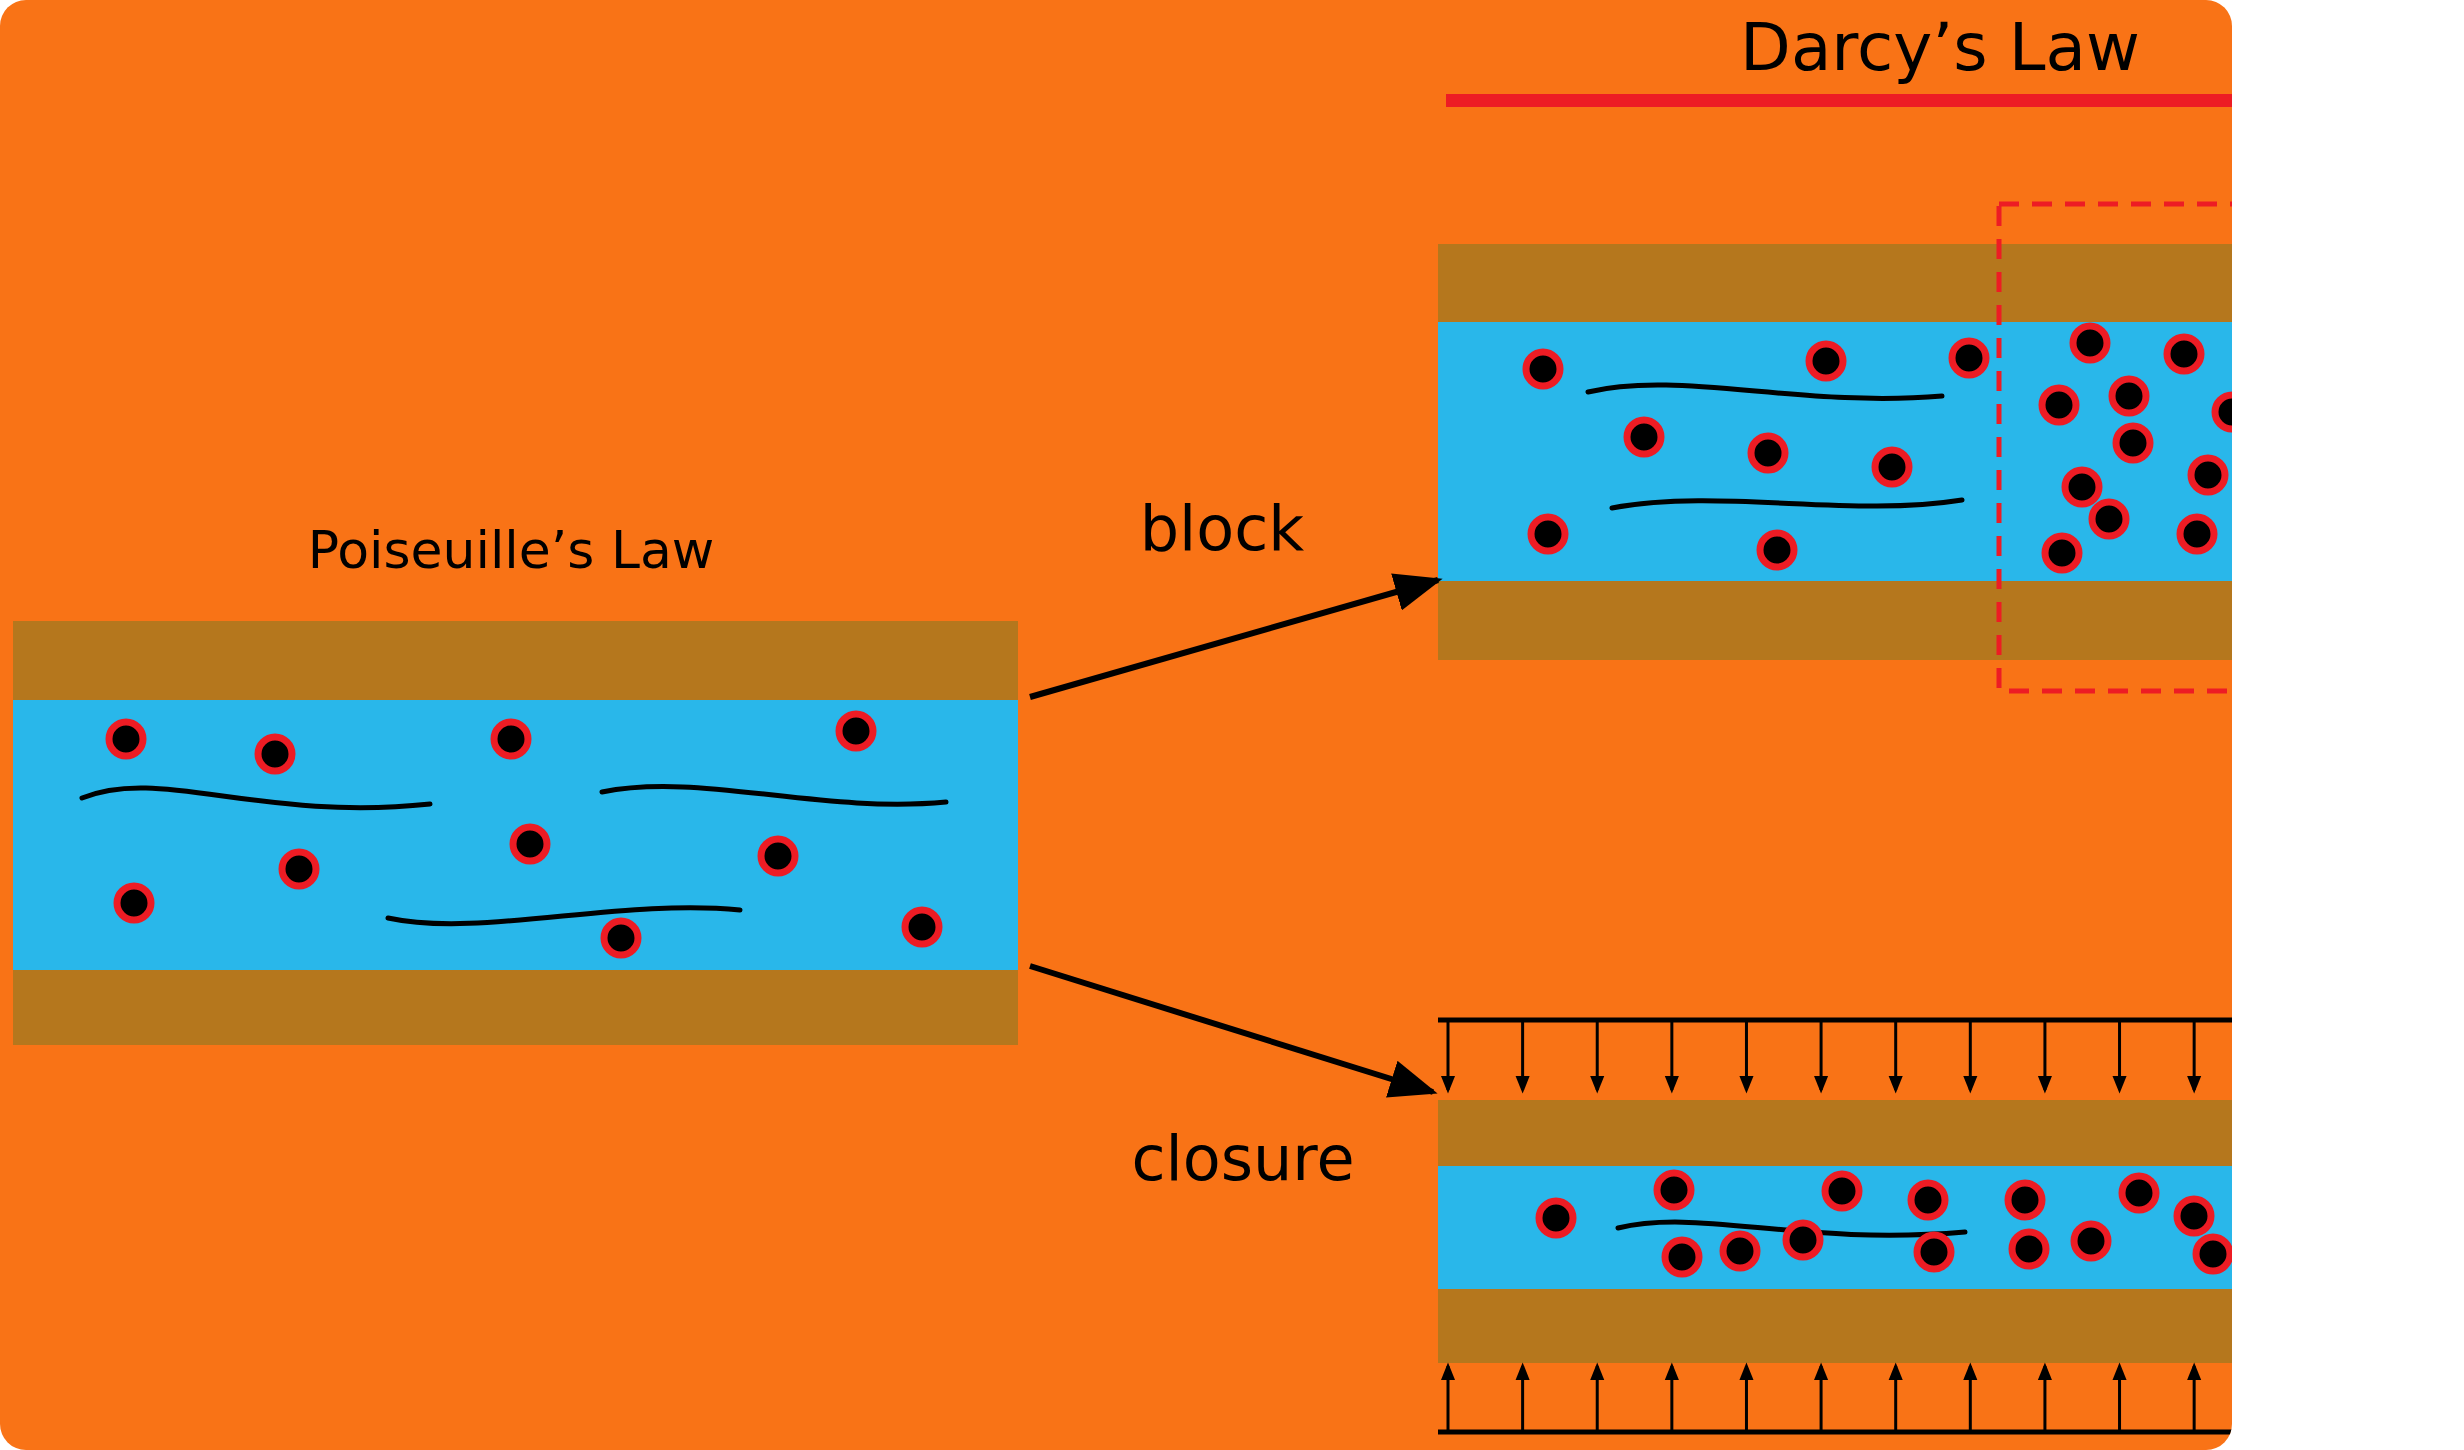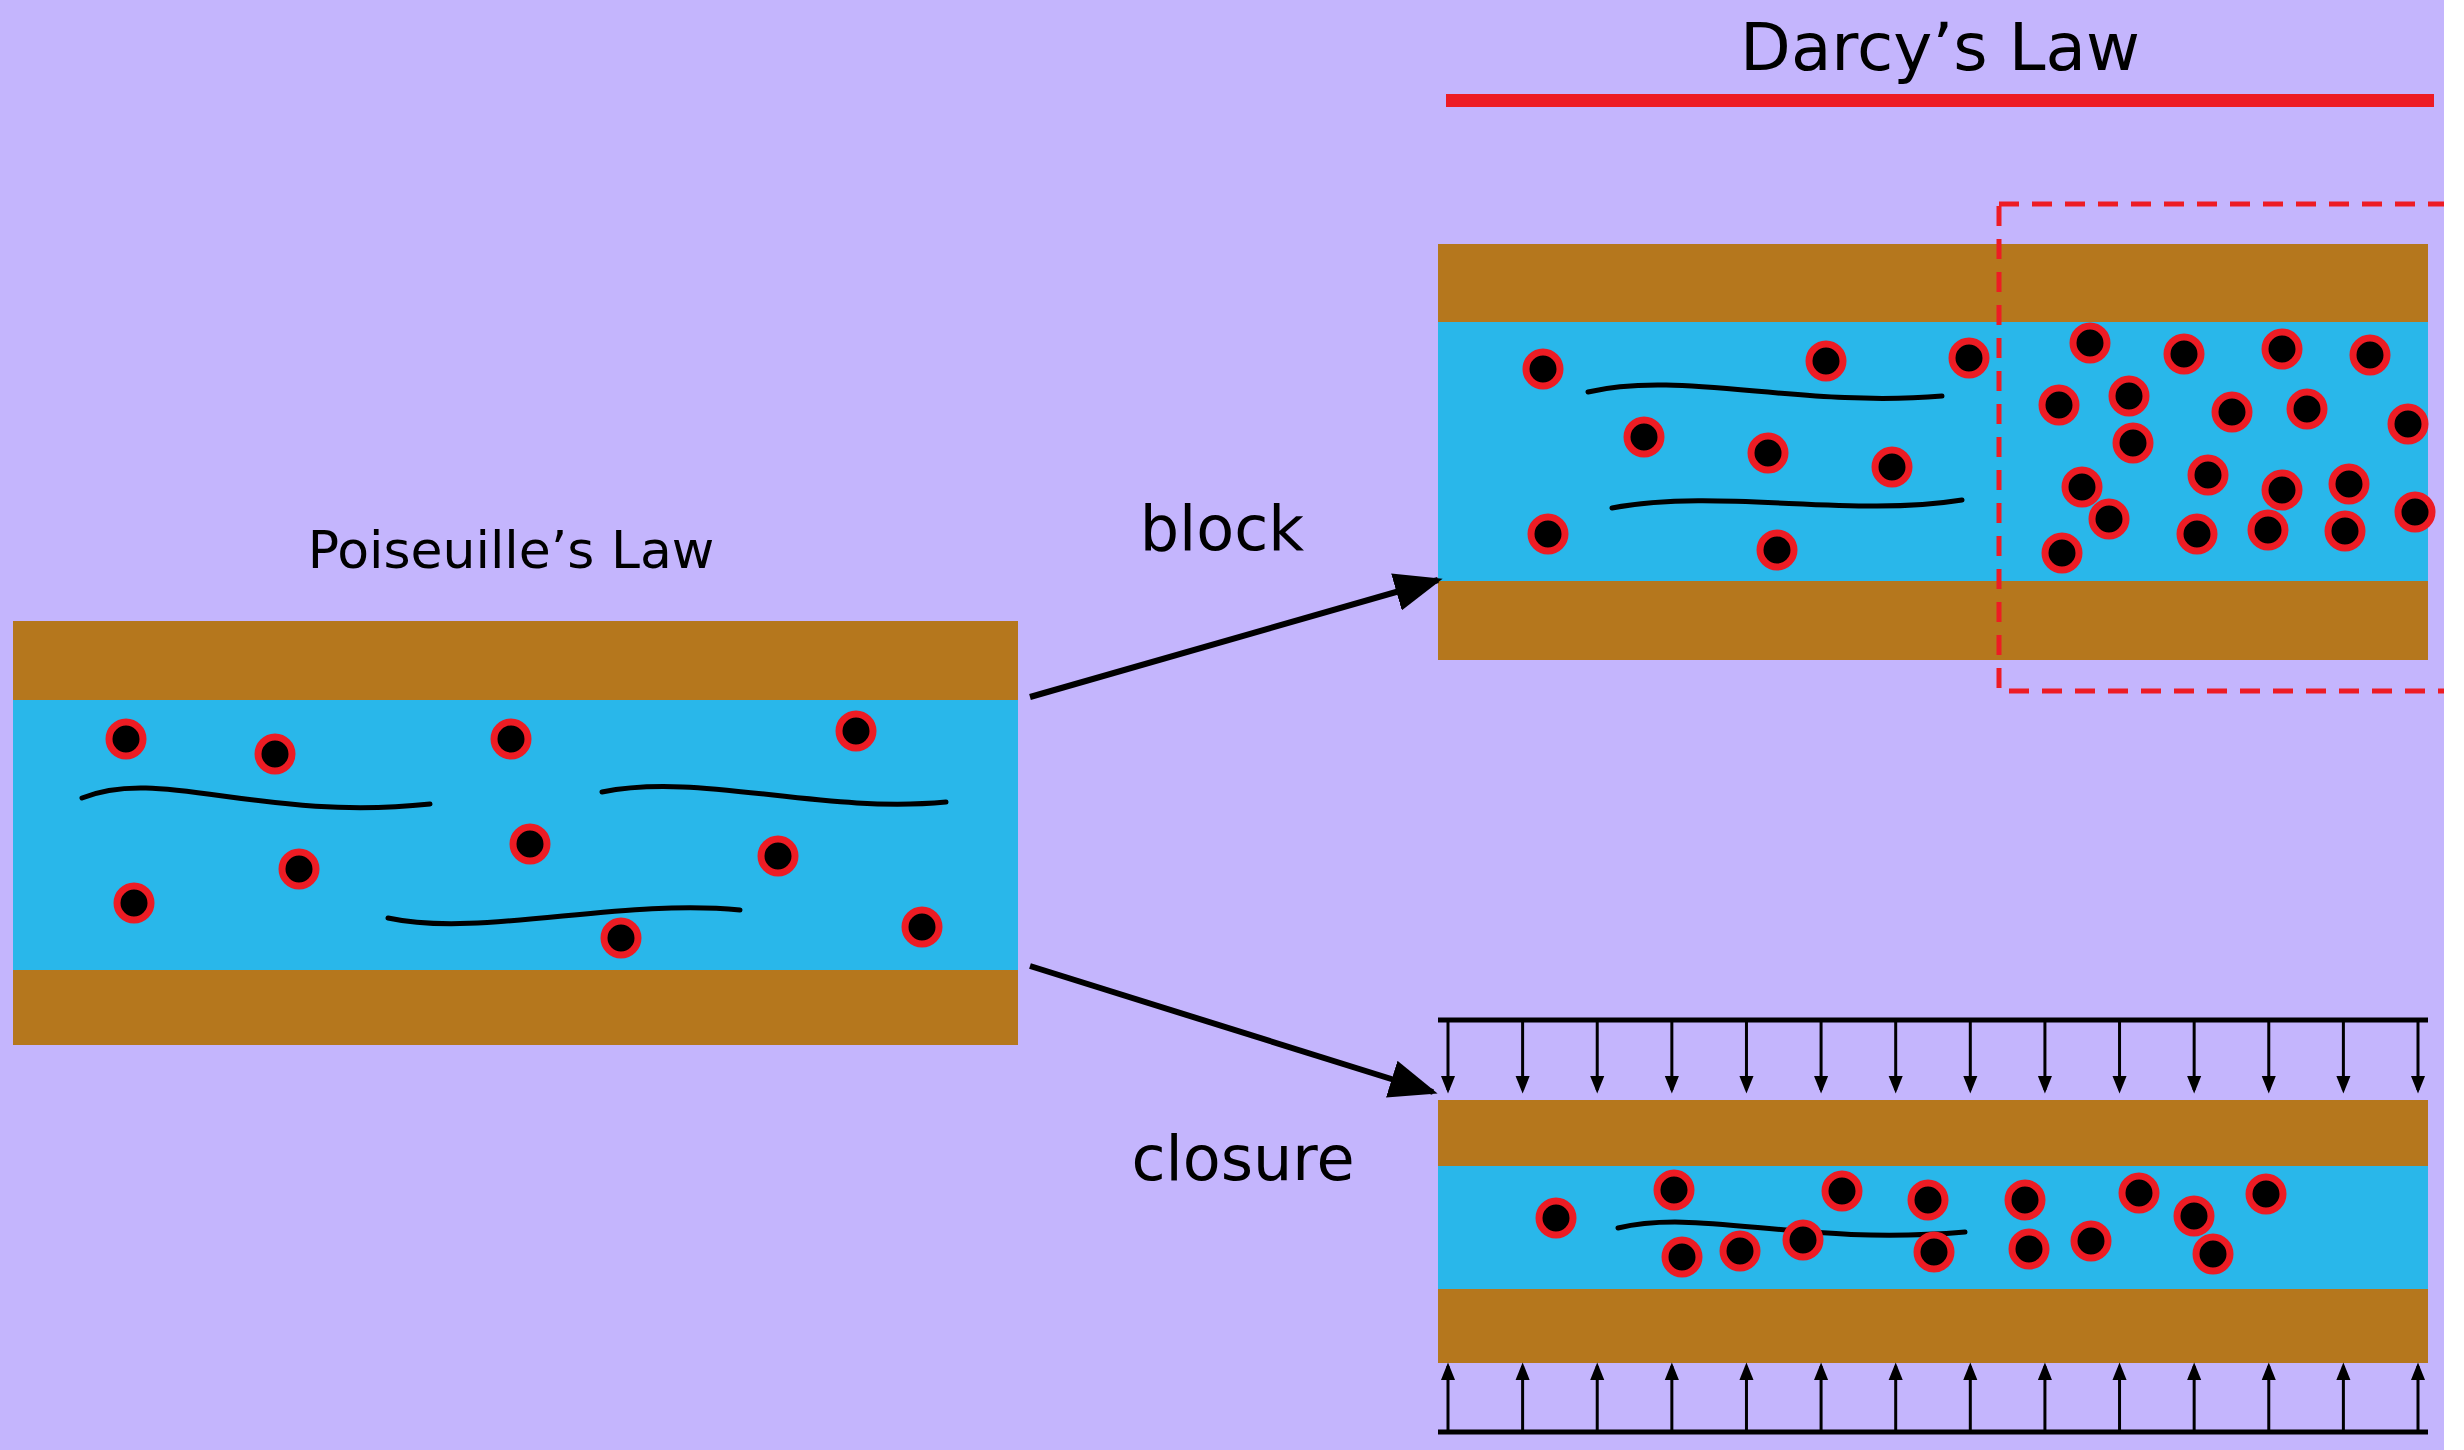--- a/index.html
+++ b/index.html
@@ -3,24 +3,25 @@
 <meta charset="utf-8">
 <style>
   html, body {
     margin: 0;
     padding: 0;
     background: #ffffff;
     font-family: "DejaVu Sans", sans-serif;
   }
   .stage {
     position: relative;
-    width: 2444px;
+    width: 2232px;
     height: 1450px;
-    background: #c4b5fd;
+    background: #f97316;
     overflow: hidden;
+    border-radius: 26px;
   }
   svg { display: block; }
   text {
     fill: #000000;
     font-family: "DejaVu Sans", sans-serif;
   }
 </style>
 </head>
 <body>
 

